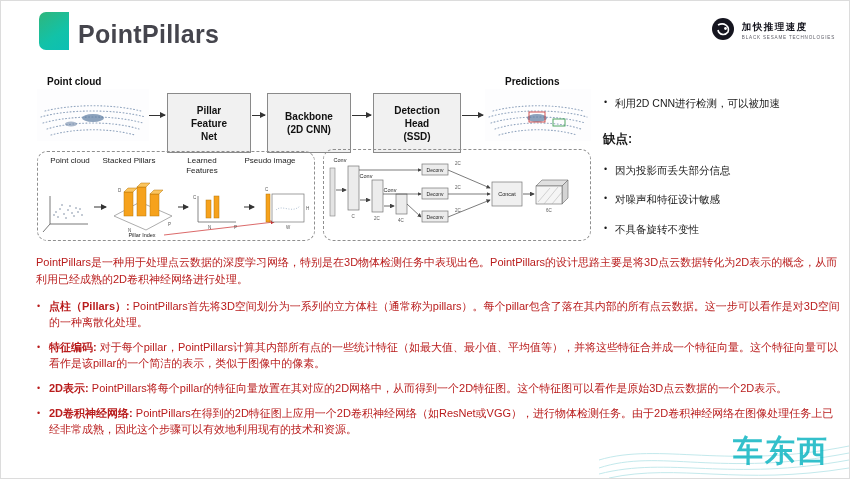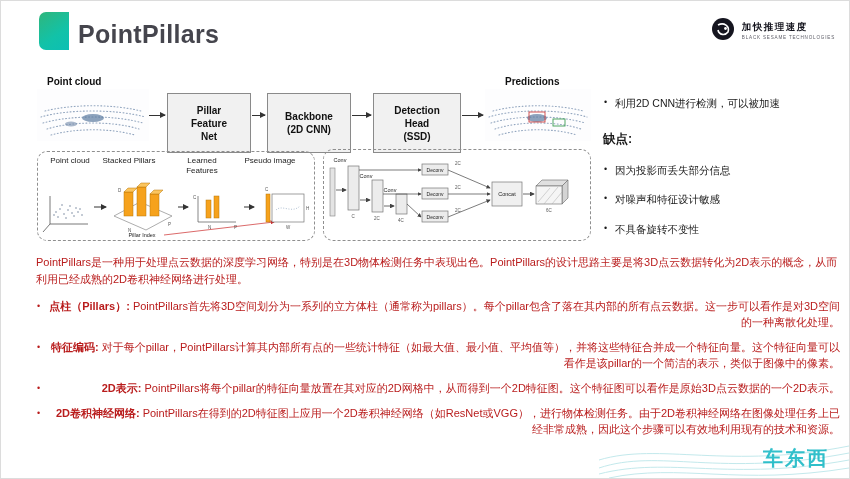--- a/index.html
+++ b/index.html
@@ -43,26 +43,26 @@
   .fill-svg{position:absolute;left:0;top:0;}
   
   .side{position:absolute;left:602px;top:80px;width:242px;color:#1a1a1a;}
   .side-title{font-size:12.5px;font-weight:bold;margin:0 0 11px;}
   .side-title.cons{margin-top:20px;}
   .side-item{font-size:10.5px;margin:16px 0 9px;padding-left:12px;position:relative;line-height:1.3;}
   .side-item::before{content:"•";position:absolute;left:1px;top:0;font-size:9px;}
   
   .body-txt{position:absolute;left:35px;top:253px;width:804px;color:#b91c1c;}
   .intro{font-size:11px;line-height:1.5;margin:0 0 12px;}
-  .bullet{font-size:11px;line-height:1.45;margin:0 0 9px;padding-left:13px;position:relative;text-align:right;}
+  .bullet{font-size:11px;line-height:1.45;margin:0 0 9px;padding-left:13px;position:relative;}
   .bullet::before{content:"•";position:absolute;left:1px;top:1px;font-size:9px;}
   .term{font-weight:bold;}
   
   .wave-svg{position:absolute;right:0;bottom:0;}
-  .watermark{position:absolute;right:20px;bottom:6px;font-size:20px;font-weight:bold;
+  .watermark{position:absolute;right:20px;bottom:6px;font-size:30px;font-weight:bold;
     color:#10b6c2;opacity:.85;letter-spacing:2px;margin-left:28px;}
   svg text{font-family:"Liberation Sans","DejaVu Sans",sans-serif;}
 </style>
 </head>
 <body>
 
 <div class="slide">
 
   <div class="deck-logo"></div>
   <div class="title">PointPillars</div>

